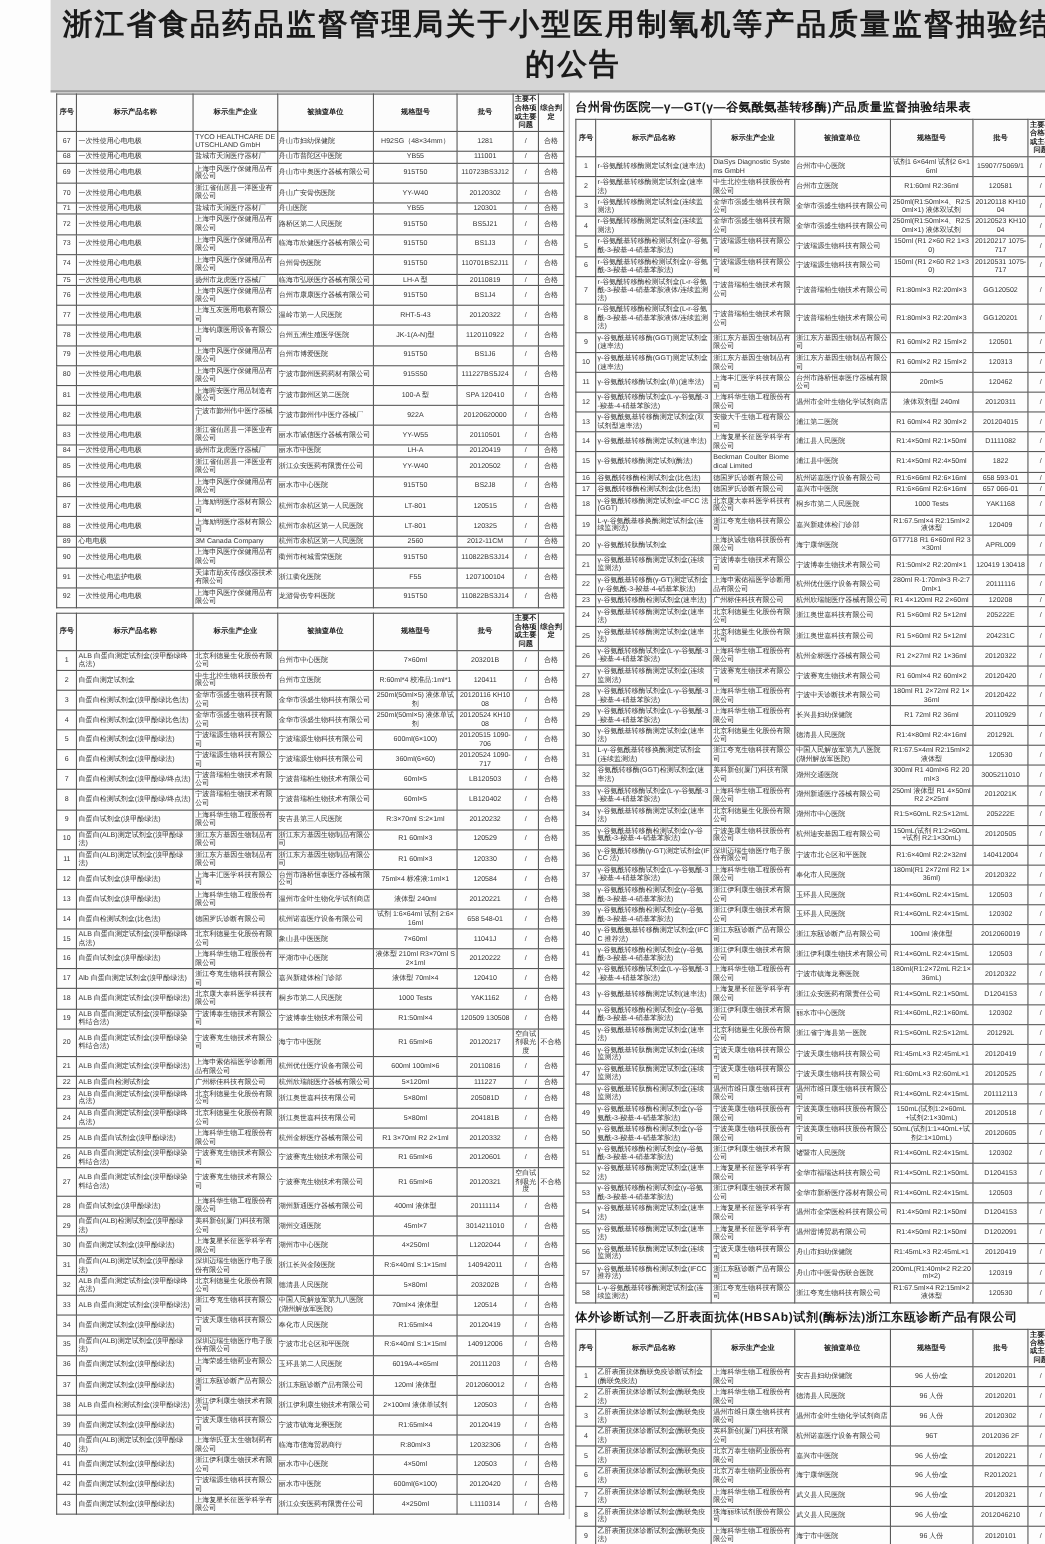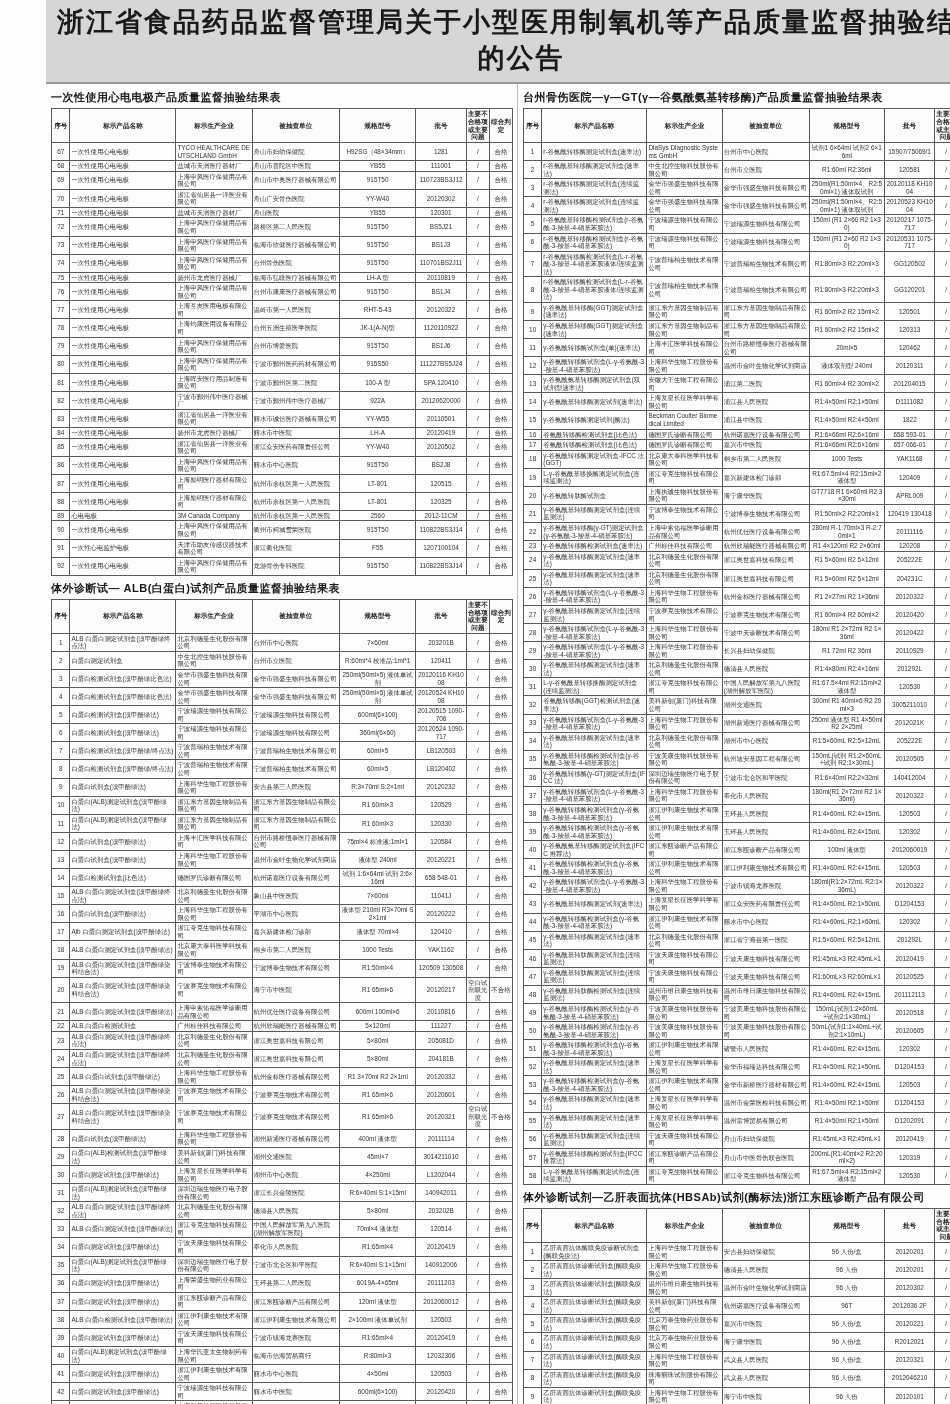--- a/index.html
+++ b/index.html
@@ -45,21 +45,20 @@
   tr{page-break-inside:avoid;}
 </style>
 </head>
 <body>
 
 <div class="page">
   <div class="banner">浙江省食品药品监督管理局关于小型医用制氧机等产品质量监督抽验结果的公告</div>
   <div class="columns">
     <div class="col col-left">
         <div>
-          <div class="section-title">一次性使用心电电极产品质量监督抽验结果表</div>
           <table>
             <colgroup>
               <col style="width: 4%;">
               <col style="width: 23%;">
               <col style="width: 16.5%;">
               <col style="width: 19%;">
               <col style="width: 16.5%;">
               <col style="width: 11%;">
               <col style="width: 5%;">
               <col style="width: 5%;">
@@ -334,21 +333,20 @@
                 <td class="al">龙游骨伤专科医院</td>
                 <td>915T50</td>
                 <td>110822BS3J14</td>
                 <td>/</td>
                 <td>合格</td>
               </tr>
             </tbody>
           </table>
         </div>
         <div>
-          <div class="section-title">体外诊断试— ALB(白蛋白)试剂产品质量监督抽验结果表</div>
           <table>
             <colgroup>
               <col style="width: 4%;">
               <col style="width: 23%;">
               <col style="width: 16.5%;">
               <col style="width: 19%;">
               <col style="width: 16.5%;">
               <col style="width: 11%;">
               <col style="width: 5%;">
               <col style="width: 5%;">

